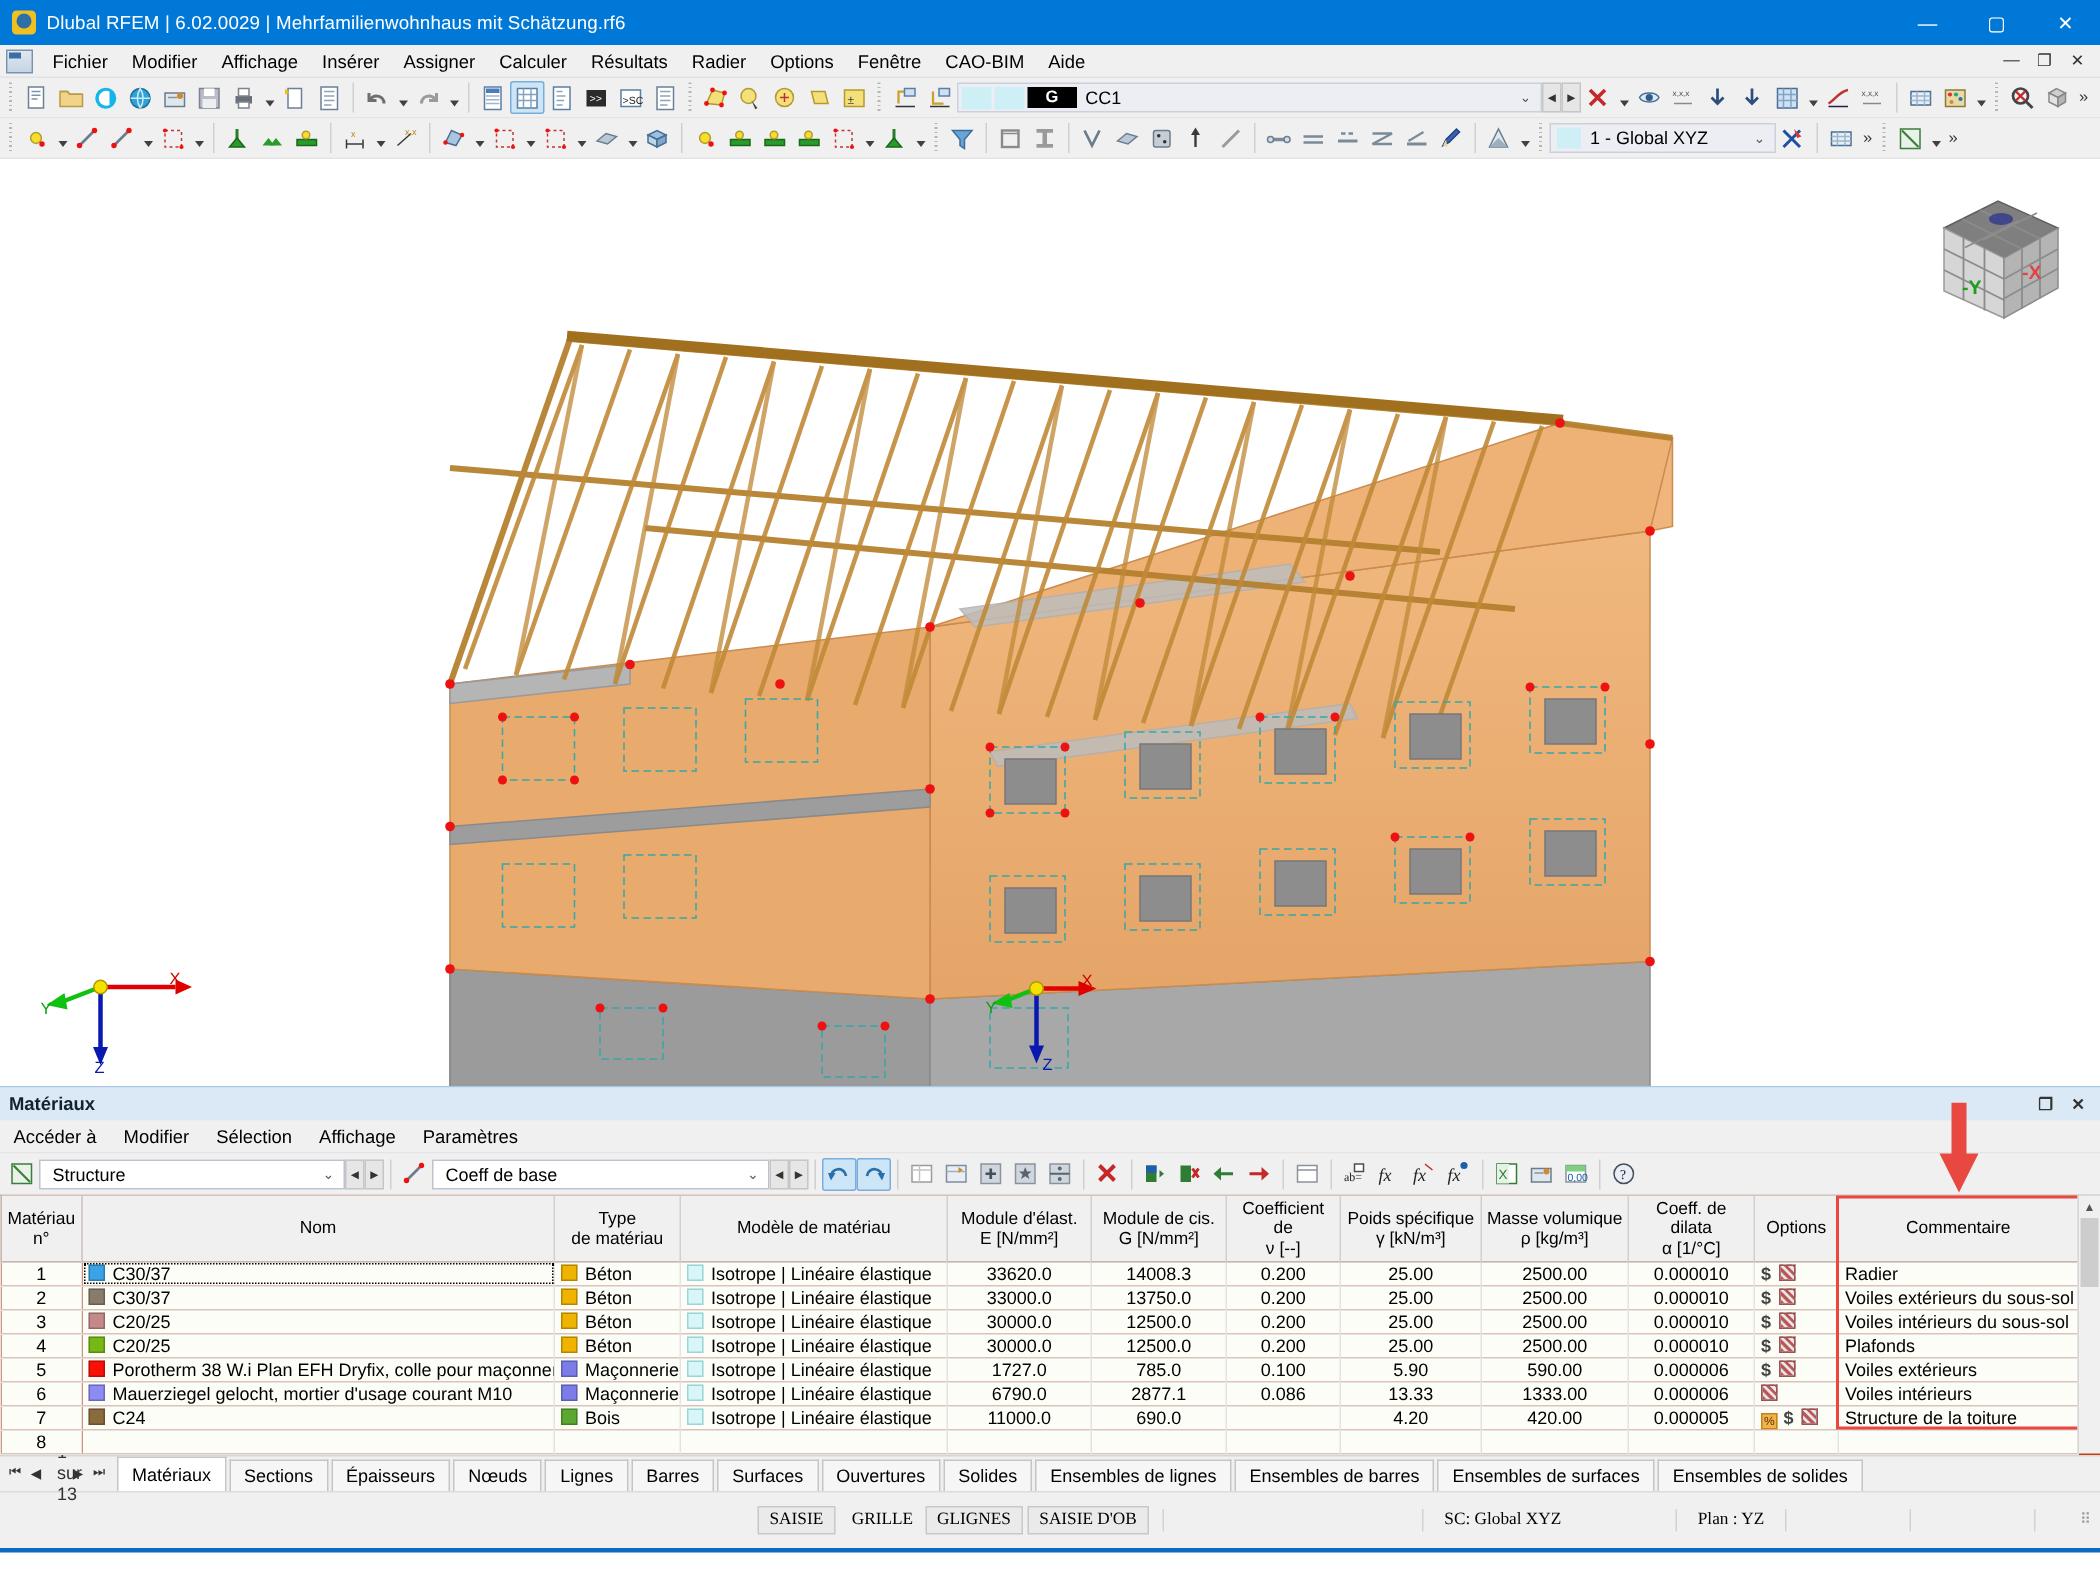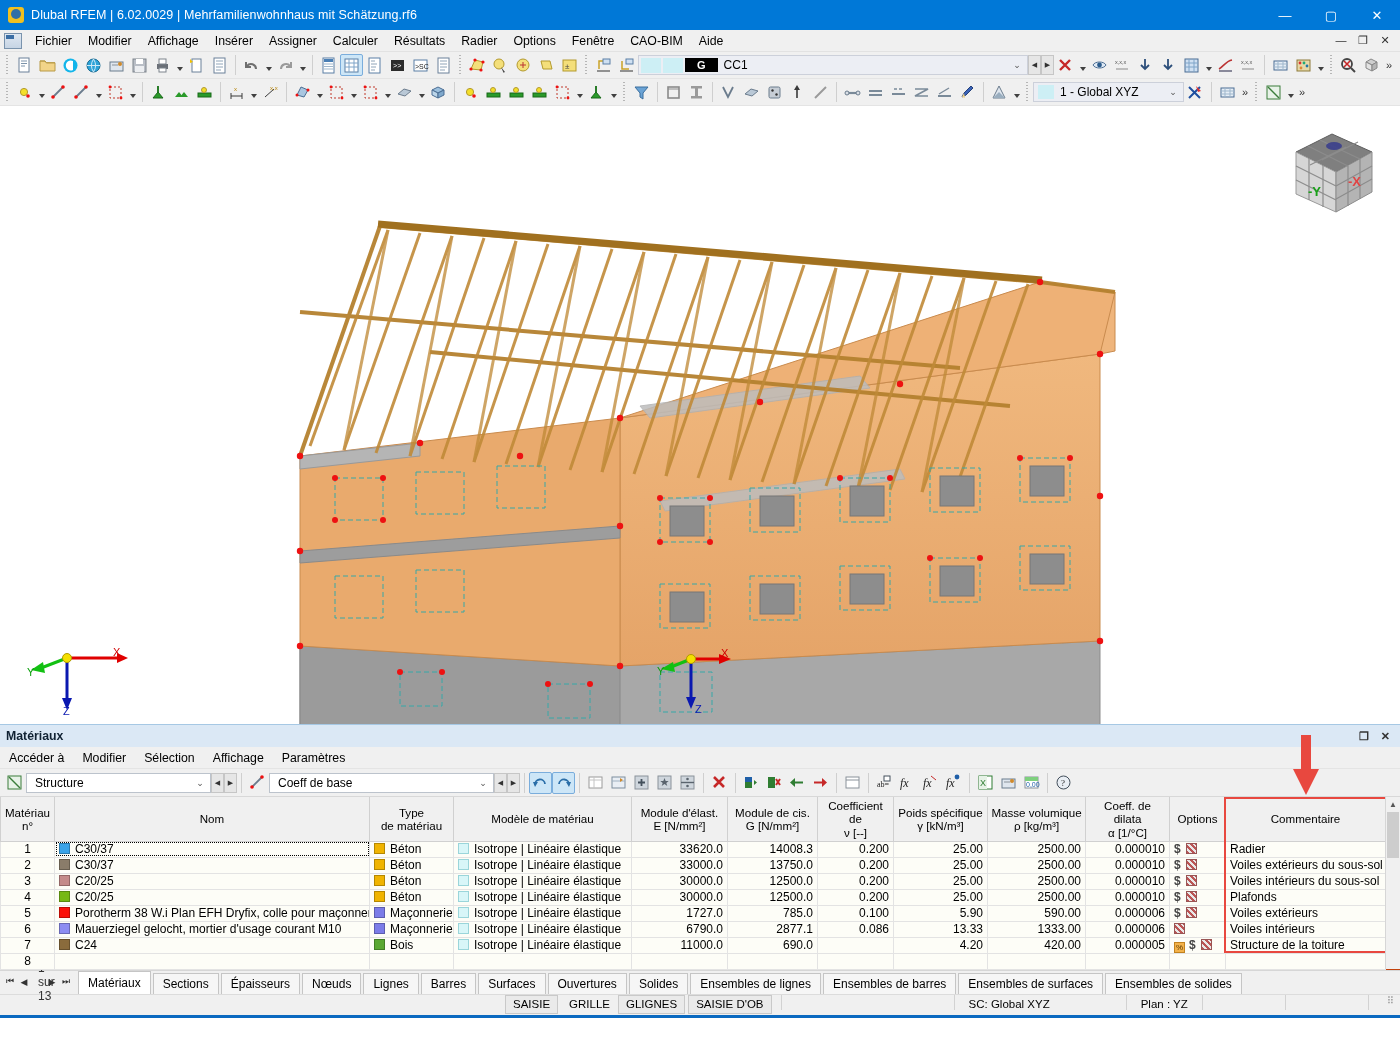--- a/index.html
+++ b/index.html
@@ -99,43 +99,43 @@
   table.grid th {
     background:#f0f0f0; border:1px solid #d0d0d0; border-top:none;
     font-weight:normal; font-size:11.6px; padding:2px 3px; height:34px; vertical-align:middle;
     line-height:1.15;
   }
   table.grid td {
     border:1px solid #e3e3e3; border-top:none; height:16px; padding:0 4px;
     background:#fdfdf7; white-space:nowrap; overflow:hidden; font-size:12px;
   }
   td.rownum { background:#e8e8e8; text-align:center; color:#000; border-color:#d0d0d0;}
-  td.num { text-align:right; }
+  td.num { text-align:center; }
   td.nm { background:#fff; }
   td.cm { background:#fff; }
   .sw { display:inline-block; width:11px; height:11px; vertical-align:-1px; margin-right:5px; border:1px solid rgba(0,0,0,.25); }
   .cellsel { outline:1px dotted #000; outline-offset:-2px; }
   #hl-box { position:absolute; border:2px solid #e8483f; pointer-events:none; }
   #arrow { position:absolute; width:26px; }
   #vscroll { position:absolute; right:0; top:0; width:15px; background:#f0f0f0; border-left:1px solid #d6d6d6; }
   #vscroll .arw { height:15px; display:flex; align-items:center; justify-content:center; font-size:8px; color:#555;
     background:#f0f0f0;}
   #vscroll .thumb { background:#cdcdcd; height:46px; margin:0 1px; }
 
   
   #tabbar { height:24px; background:#f0f0f0; display:flex; align-items:flex-end;
     border-top:1px solid #d6d6d6; padding-left:4px; }
   .nav-arrows { display:flex; align-items:center; height:24px; gap:2px; padding-right:6px; }
   .nav-arrows span { font-size:9px; color:#333; width:12px; text-align:center; }
   #pager { font-size:12px; padding:0 6px; }
   .tab { height:21px; border:1px solid #c5c5c5; border-bottom:none; background:#f6f6f6;
     display:flex; align-items:center; padding:0 9px; font-size:12px; margin-right:2px; }
   .tab.active { background:#fff; height:23px; font-weight:normal; }
-  #statusbar { height:21px; background:#f0f0f0; display:flex; align-items:flex-start;
-    border-top:1px solid #dcdcdc; font-size:11.5px; }
+  #statusbar { height:38px; background:#f0f0f0; display:flex; align-items:center;
+    border-top:1px solid #dcdcdc; font-size:11.5px;font-family:Liberation Serif, serif; }
   .sb-cell { height:19px; display:flex; align-items:center; padding:0 7px; border:1px solid transparent;}
   .sb-cell.btn { border:1px solid #c9c9c9; background:#eaeaea; margin-right:3px; }
   .sb-sep { width:1px; height:15px; background:#d2d2d2; margin:0 6px; }
   #bottomline { height:3px; background:#0a69c0; }
 </style>
 </head>
 <body>
 
 <div id="titlebar">
   <div class="app-icon"></div>
@@ -922,21 +922,21 @@
     <div class="mi">Paramètres</div>
   </div>
 
   <div id="panel-toolbar">
       <div class="tbtn">
         <svg width="17" height="17" viewBox="0 0 17 17">
           <rect x="2" y="2" width="13" height="13" fill="#e8f2e8" stroke="#3b7d3b"></rect>
           <path d="M3 3l11 11" stroke="#3b7d3b" stroke-width="1.4"></path>
         </svg>
       </div>
-      <div class="combo" style="width: 185px; background: rgb(255, 255, 255); border-color: rgb(188, 195, 204);">
+      <div class="combo" style="width: 204px; background: rgb(255, 255, 255); border-color: rgb(188, 195, 204);">
         <span class="cv">Structure</span>
         <span class="cdrop">⌄</span>
       </div>
       <div class="spin">◀</div>
       <div class="spin">▶</div>
       <div class="tb-sep"></div>
       <div class="tbtn">
         <svg width="17" height="17" viewBox="0 0 17 17">
           <path d="M3 13L13 3" stroke="#6b7c8d" stroke-width="1.8"></path>
           <circle cx="3" cy="13" r="1.8" fill="#e11"></circle>

